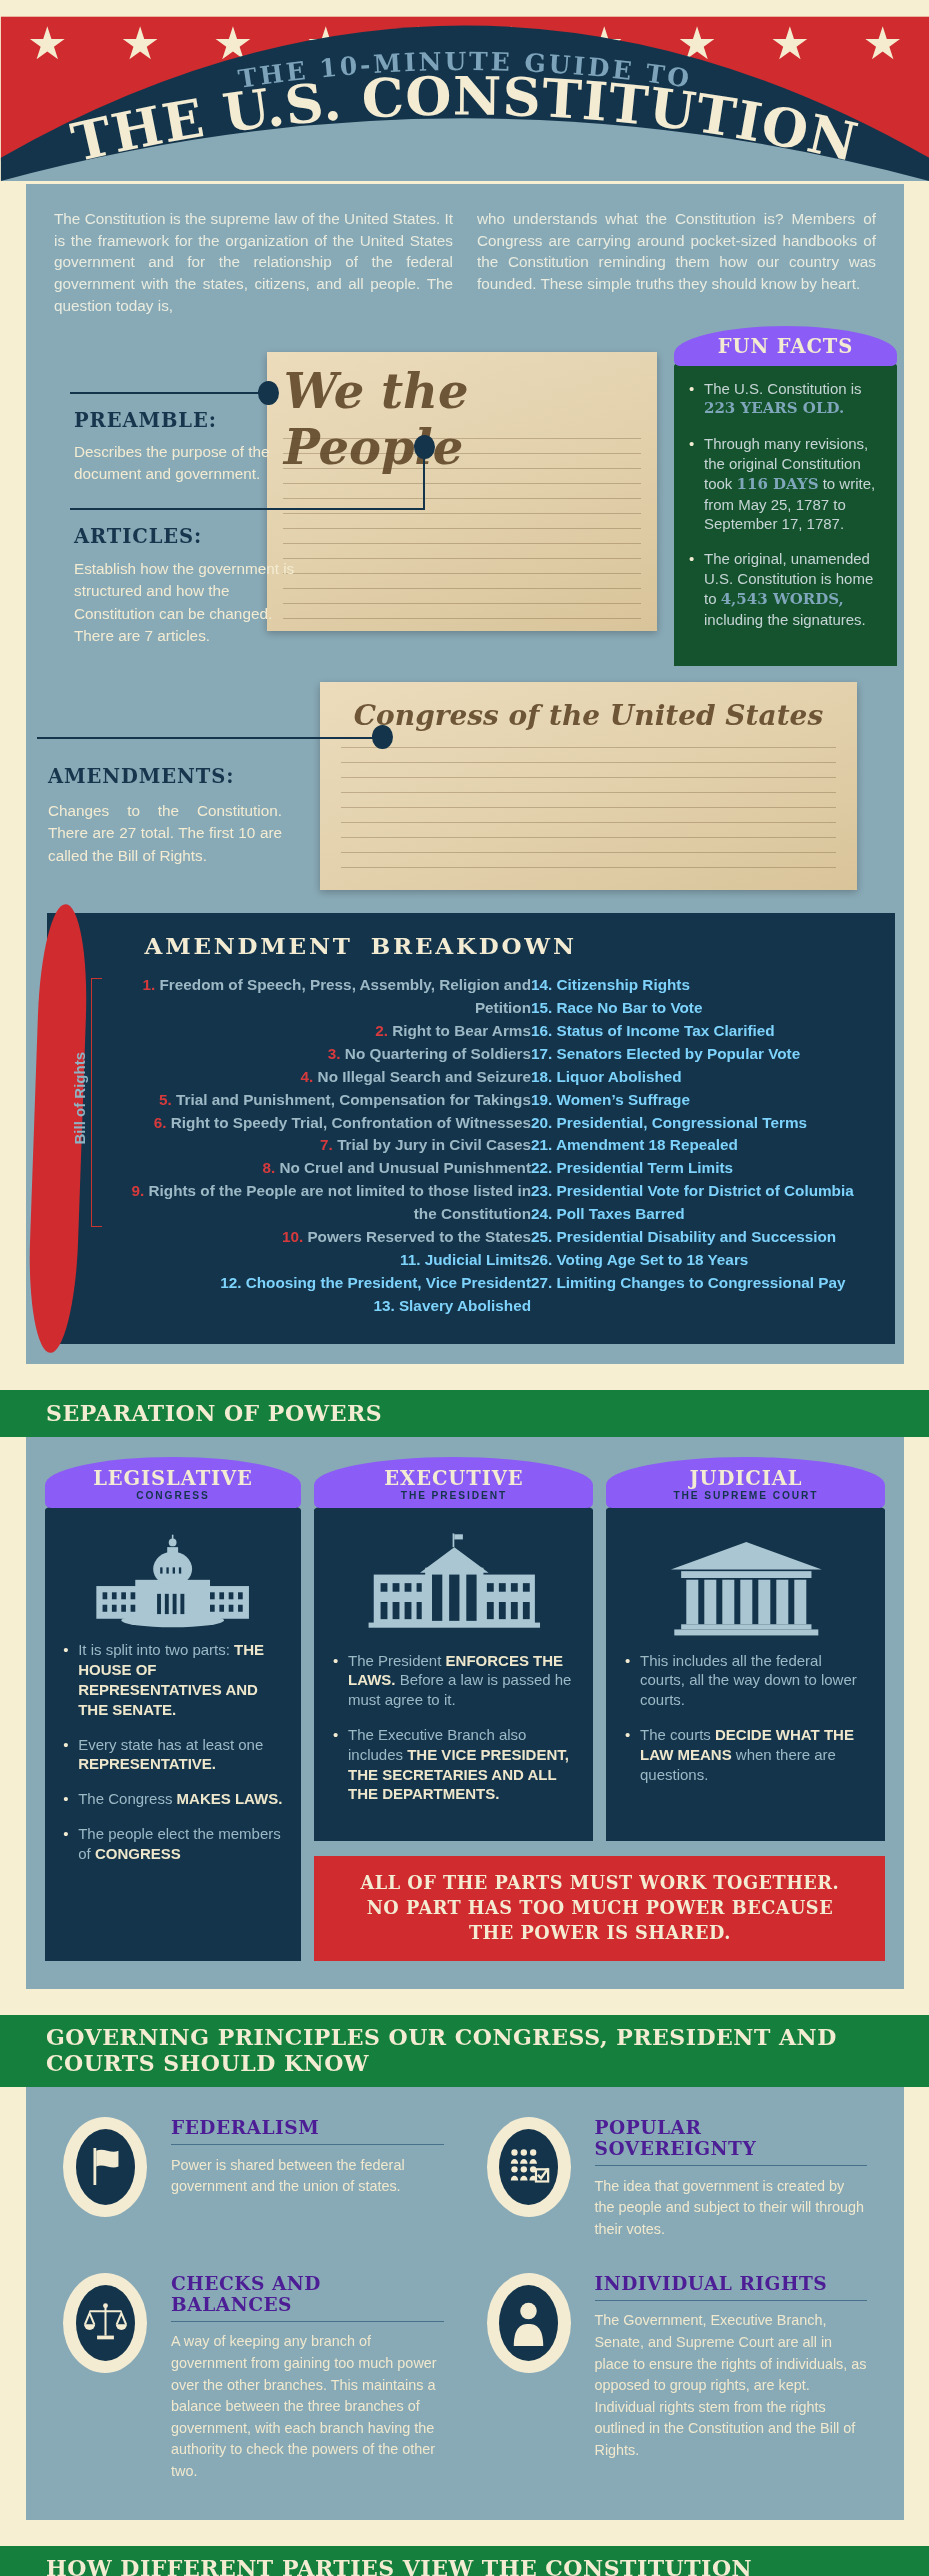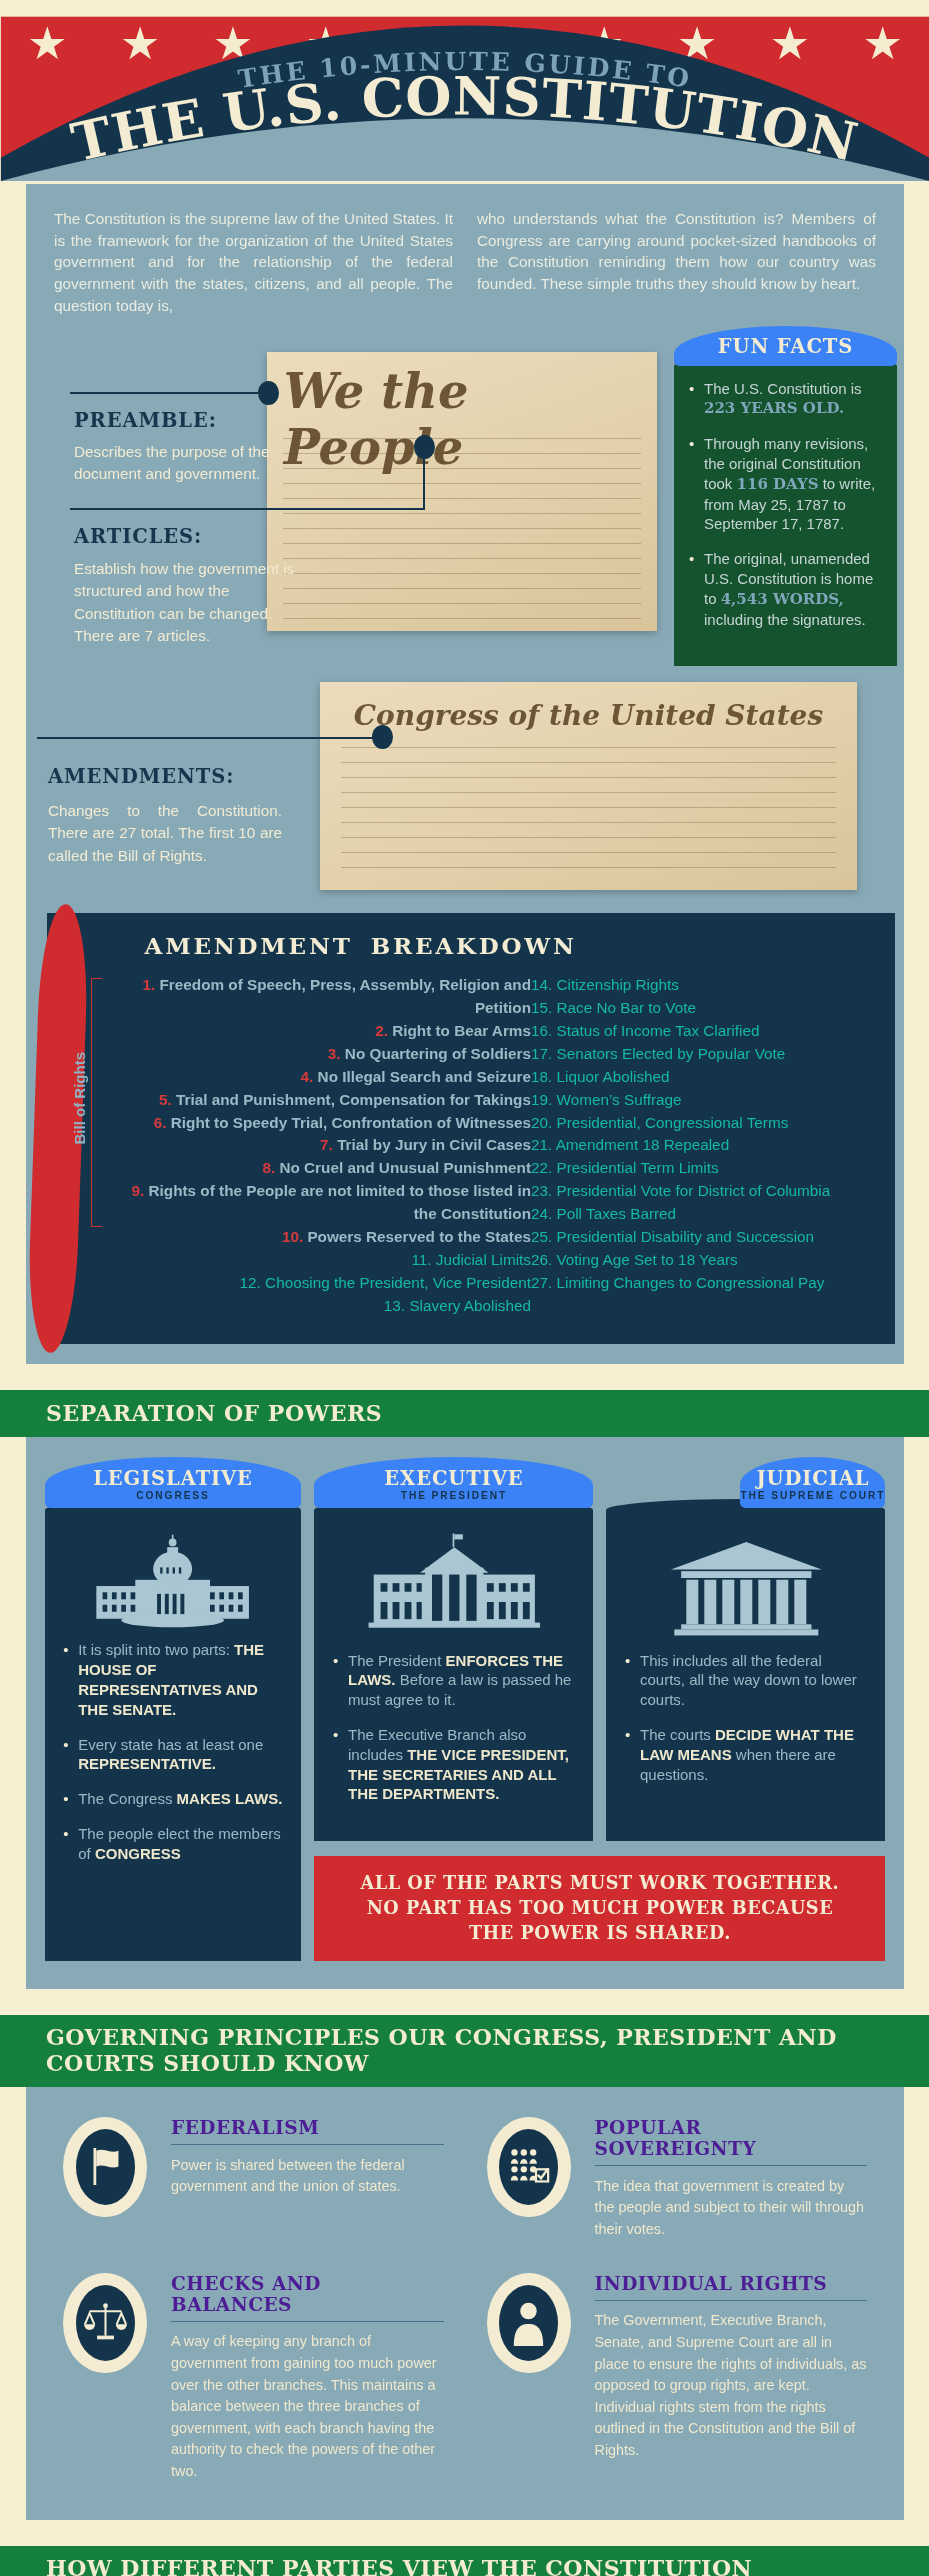--- a/index.html
+++ b/index.html
@@ -28,21 +28,21 @@
 
   .parchment { position:absolute; background:linear-gradient(160deg,#ecdcbc,#e2d0ab 55%,#d9c49a);
                box-shadow:0 2.8px 7.4px rgba(0,0,0,.25); overflow:hidden; }
   .parch-title { font-family:"DejaVu Serif", serif; font-style:italic; font-weight:bold;
                  color:#5d4426; opacity:.88; }
   .script-lines { position:absolute; left:4%; right:4%;
                   background:repeating-linear-gradient(180deg, rgba(92,64,32,.28) 0 1.4px, transparent 1.4px 15px); }
 
   
   .funfacts { position:absolute; width:223px; }
-  .arc-head { background:#3b82f6; text-align:center; padding:9.3px 0 7.4px;
+  .arc-head { background:#8b5cf6; text-align:center; padding:9.3px 0 7.4px;
               border-radius:50% 50% 5.6px 5.6px / 28px 28px 5.6px 5.6px; position:relative; z-index:1; }
   .arc-head .t { font-family:"DejaVu Serif", serif; font-weight:bold; color:#f3ecd2; font-size:19.5px; letter-spacing:0.9px; }
   .arc-head .s { display:block; color:#14344b; font-size:10.2px; font-weight:bold; letter-spacing:1.9px; }
   .navy-body { background:#14532d; margin-top:-11px; border-radius:50% 50% 0 0 / 11px 11px 0 0;
                padding:24px 16.7px 22px 15px; }
   ul.bullets { list-style:none; }
   ul.bullets li { color:#c6d4d6; font-size:15px; line-height:1.32; margin-bottom:15px;
                   padding-left:15px; position:relative; }
   ul.bullets li:before { content:"•"; position:absolute; left:0; color:#f3ecd2; }
   ul.bullets b { color:#7fa6bb; font-family:"DejaVu Serif", serif; }
@@ -55,21 +55,21 @@
                   font-size:15px; writing-mode:vertical-rl; transform:rotate(180deg); z-index:2; }
   .bk-title { color:#f3ecd2; font-size:23px; letter-spacing:2.8px; word-spacing:7.4px; margin:0 0 15px 33px; }
   .bk-cols { display:flex; position:relative; }
   .bk-colL { width:55%; }  .bk-colR { width:45%; }
   .bracket { position:absolute; left:-20.5px; top:3.7px; height:249px; width:11px;
              border:1.9px solid #c9342f; border-right:none; }
   .bk-list { list-style:none; }
   .bk-list li { font-size:15.3px; line-height:1.5; padding-left:30px; text-indent:-30px; }
   .bk-list.bill li { font-weight:bold; color:#9db9c6; }
   .bk-list.bill .num { color:#d63a3c; }
-  .bk-list.plain li { color:#14b8a6; font-weight:normal; }
+  .bk-list.plain li { color:#7dd3fc; font-weight:bold; }
 
   
   .sep-intro { color:#e9ecdf; font-size:15.3px; line-height:1.5; padding:20.5px 32px 5.6px; }
   .sep-grid { display:flex; gap:13px; padding:20.5px 18.6px 28px; align-items:stretch; }
   .branch { width:279px; display:flex; flex-direction:column; }
   .branch-body { background:#14344b; margin-top:-9.3px; border-radius:50% 50% 0 0 / 11px 11px 0 0;
                  padding:9.3px 18.6px 22px; flex:1; }
   .branch-body svg.bld { width:78%; display:block; margin:22px auto 9.3px; }
   .branch ul.bullets li { color:#9cb9c6; }
   .branch ul.bullets b { color:#eee7cb; font-family:"Liberation Sans", sans-serif; }
@@ -368,21 +368,21 @@
               </g>
             </svg>
             <ul class="bullets">
               <li><span>The President </span><b>ENFORCES THE LAWS.</b><span> Before a law is passed he must agree to it.</span></li>
 
               <li><span>The Executive Branch also includes </span><b>THE VICE PRESIDENT, THE SECRETARIES AND ALL THE DEPARTMENTS.</b><span></span></li>
             </ul>
           </div>
         </div>
 
-        <div class="branch" style="flex:1;align-items:flex-end;">
+        <div class="branch" style="flex:1;">
           <div class="arc-head">
             <span class="t">JUDICIAL</span>
             <span class="s">THE SUPREME COURT</span>
           </div>
           <div class="branch-body">
             <svg class="bld" viewBox="0 0 220 130">
               <g fill="#a9c6d2">
                 <polygon points="110,14 198,46 22,46"></polygon>
                 <rect x="34" y="48" width="152" height="8"></rect>
                 <rect x="40" y="58" width="14" height="52"></rect>

